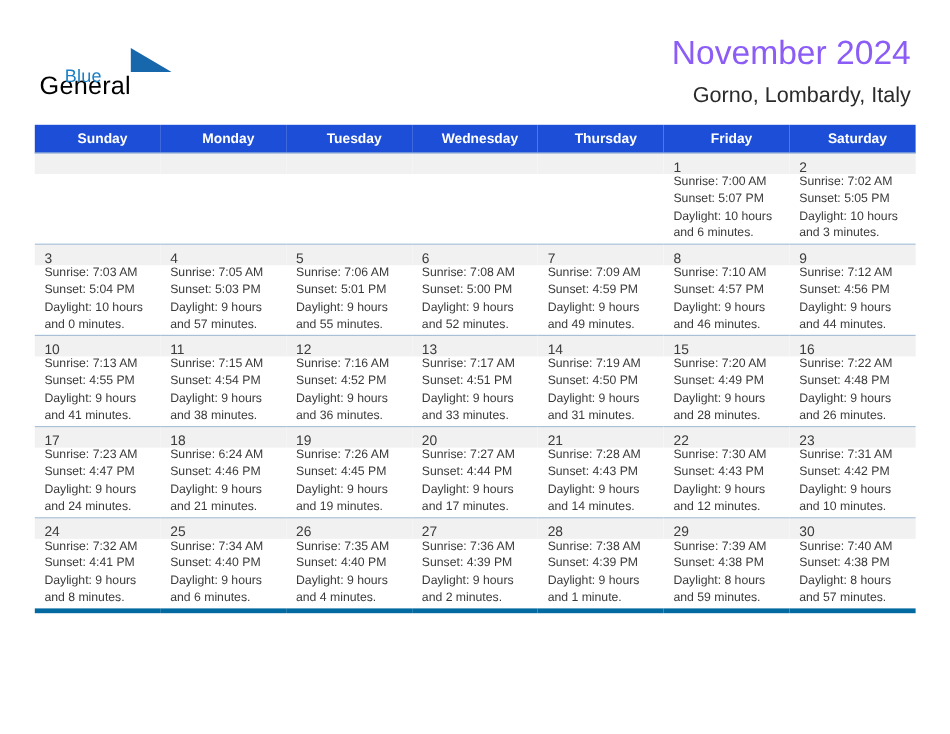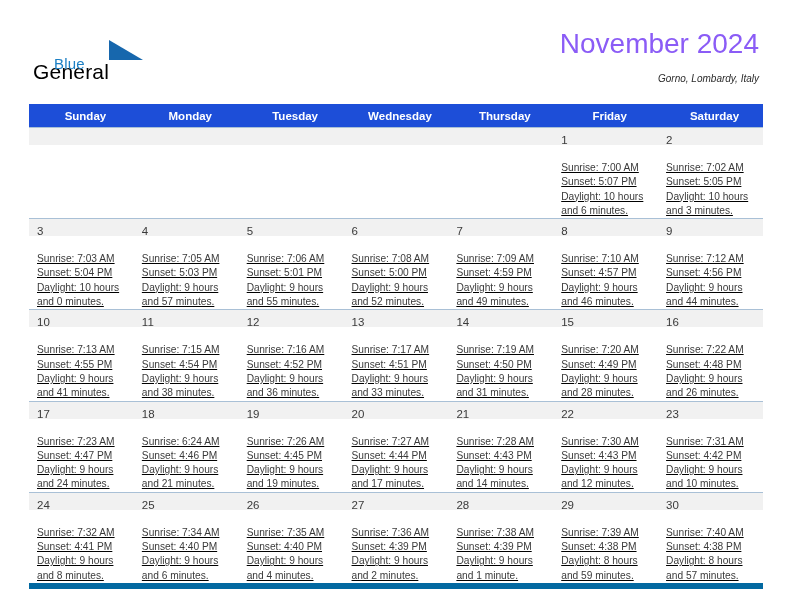--- a/index.html
+++ b/index.html
@@ -71,26 +71,25 @@
     top: 0;
     text-align: right;
   }
   .cal-title {
     font-size: 28px;
     color: #8b5cf6;
     line-height: 32px;
     white-space: nowrap;
   }
   .cal-subtitle {
-    font-size: 10px;
+    font-size: 18px;
     color: #2b2b2b;
     line-height: 20px;
     margin-top: 9px;
     white-space: nowrap;
-    font-style: italic;
   }
 
   
   .calendar {
     position: absolute;
     left: 29px;
     top: 104px;
     width: 734px;
     border-collapse: collapse;
     table-layout: fixed;
@@ -109,37 +108,36 @@
   }
 
   .calendar tbody td {
     vertical-align: top;
     height: 75px;
     padding: 0;
     border-top: 1px solid #a9c0d6;
     background: #ffffff;
   }
   .calendar tbody tr:last-child td {
-    border-bottom: 6px solid #0369a1;
+    border-bottom: 4px solid #0369a1;
   }
 
   .daynum-band {
     background: #f1f1f1;
     height: 17px;
     padding: 2px 0 1px 8px;
     box-sizing: border-box;
   }
   .daynum {
     font-size: 11.5px;
     color: #3a3a3a;
     line-height: 14px;
   }
   .cell-body {
-    padding: 16px 6px 0 8px;
-    text-decoration: underline;
+    padding: 0 6px 0 8px;
   }
   .cell-line {
     font-size: 10.2px;
     line-height: 14.3px;
     color: #3a3a3a;
     white-space: nowrap;
   }
 </style>
 </head>
 <body>

